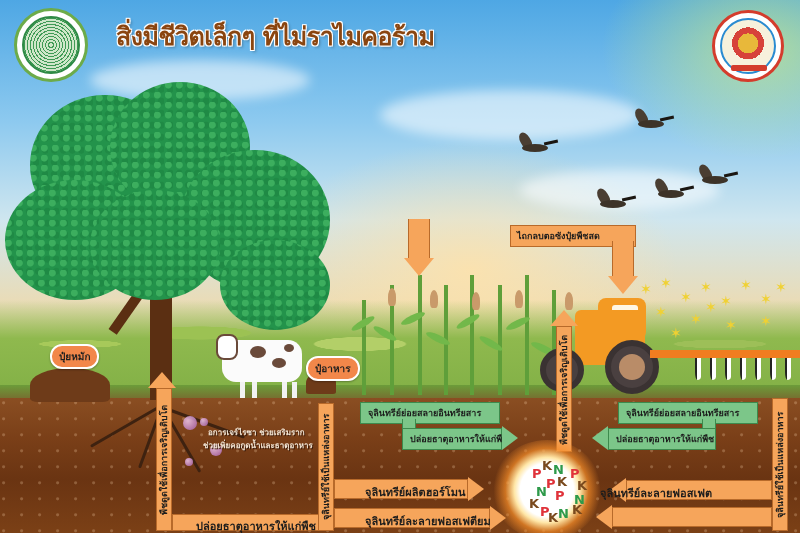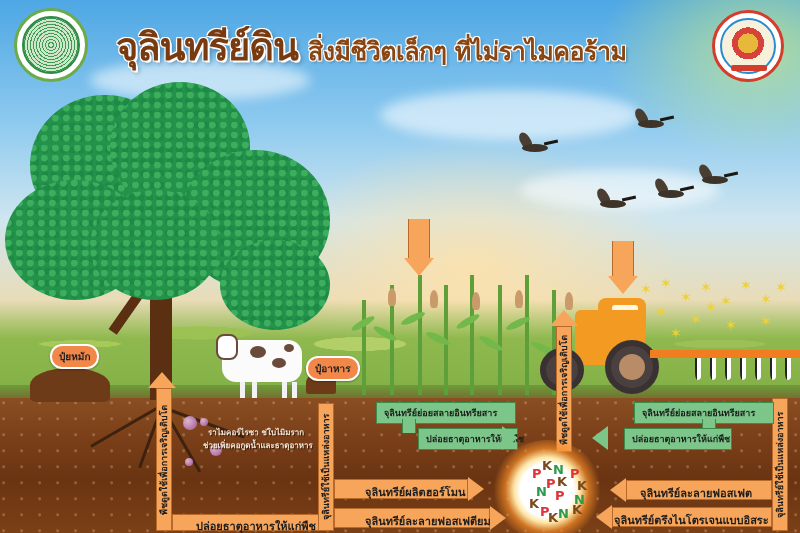--- a/index.html
+++ b/index.html
@@ -93,21 +93,21 @@
   .vbar { position: absolute; border: 1px solid #b86a2a; }
   .down-head { position: absolute; width: 0; height: 0; border-left: 15px solid transparent; border-right: 15px solid transparent; border-top: 18px solid #f6a55b; }
   .up-head { position: absolute; width: 0; height: 0; border-left: 14px solid transparent; border-right: 14px solid transparent; border-bottom: 16px solid #f6a55b; }
   .right-head { position: absolute; width: 0; height: 0; border-top: 12px solid transparent; border-bottom: 12px solid transparent; border-left: 16px solid #f6a55b; }
   .left-head { position: absolute; width: 0; height: 0; border-top: 12px solid transparent; border-bottom: 12px solid transparent; border-right: 16px solid #f6a55b; }
   .vtext { position: absolute; writing-mode: vertical-rl; transform: rotate(180deg); font-size: 9px; font-weight: bold; color: #1c1c1c; white-space: nowrap; text-align: center; }
   .hbar-label { position: absolute; font-size: 11px; font-weight: bold; color: #1c1c1c; white-space: nowrap; }
 
   
   .green { background: #7cc689; color: #1c1c1c; border: 1px solid #3d8a4d; }
-  .glabel { position: absolute; font-size: 9px; font-weight: bold; padding: 3px 7px; white-space: nowrap; margin-left: 16px; }
+  .glabel { position: absolute; font-size: 9px; font-weight: bold; padding: 3px 7px; white-space: nowrap; }
   .gright-head { position: absolute; width: 0; height: 0; border-top: 12px solid transparent; border-bottom: 12px solid transparent; border-left: 16px solid #7cc689; }
   .gleft-head { position: absolute; width: 0; height: 0; border-top: 12px solid transparent; border-bottom: 12px solid transparent; border-right: 16px solid #7cc689; }
 
   
   .nutrient-glow { position: absolute; left: 492px; top: 440px; width: 110px; height: 100px; border-radius: 50%;
     background: radial-gradient(circle, #ffffff 0 36%, #ffe7a8 44%, rgba(245,140,40,0.7) 56%, rgba(245,140,40,0) 72%); }
   .nutrient { position: absolute; font-size: 13px; font-weight: bold; font-family: "DejaVu Sans", sans-serif; }
 
   .bubble { position: absolute; border-radius: 50%; background: radial-gradient(circle at 35% 35%, #f1c8ee, #a35aa6); opacity: 0.85; }
   .root { position: absolute; background: #3e2210; height: 3px; transform-origin: left center; border-radius: 2px; }
@@ -127,21 +127,20 @@
   <div class="cloud" style="left:520px;top:170px;width:200px;height:40px;"></div>
 
   <div class="bushes"></div>
   <div class="ground-top"></div>
   <div class="soil"></div>
 
   <div class="logo logo-left">
       <div class="inner"></div>
     </div>
   <div class="title">
-    <span class="title-main">จุลินทรีย์ดิน</span>
     <span class="title-sub">สิ่งมีชีวิตเล็กๆ ที่ไม่ราไมคอร้าม</span>
   </div>
   <div class="logo logo-right">
       <div class="inner"></div>
       <div class="banner"></div>
     </div>
 
   <div class="bird" style="left:512px;top:132px;">
       <div class="wing"></div>
       <div class="body"></div>
@@ -180,21 +179,21 @@
 
   <div class="root" style="left:160px;top:405px;width:90px;transform:rotate(20deg);"></div>
   <div class="root" style="left:160px;top:405px;width:80px;transform:rotate(150deg);"></div>
   <div class="root" style="left:165px;top:410px;width:70px;transform:rotate(60deg);"></div>
   <div class="root" style="left:160px;top:410px;width:60px;transform:rotate(110deg);"></div>
 
   <div class="bubble" style="left:183px;top:416px;width:14px;height:14px;"></div>
   <div class="bubble" style="left:200px;top:418px;width:8px;height:8px;"></div>
   <div class="bubble" style="left:210px;top:444px;width:12px;height:12px;"></div>
   <div class="bubble" style="left:185px;top:458px;width:8px;height:8px;"></div>
-  <div class="micro-text" style="left:208px;top:426px;">ราไมคอร์ไรซา ช่ใบไมิมราก</div>
+  <div class="micro-text" style="left:208px;top:426px;">อการเจร์ไรซา ช่วยเสริมราก</div>
   <div class="micro-text" style="left:203px;top:439px;">ช่วยเพิ่ยคอกูดน้ำและธาตุอาหาร</div>
 
   <div class="pile" style="left:30px;top:368px;width:80px;height:34px;"></div>
   <div class="pill" style="left:50px;top:344px;">ปุ๋ยหมัก</div>
 
   <div class="cow">
     <div class="head"></div>
     <div class="spot" style="left:28px;top:6px;width:16px;height:12px;"></div>
     <div class="spot" style="left:50px;top:18px;width:14px;height:10px;"></div>
     <div class="spot" style="left:62px;top:4px;width:10px;height:8px;"></div>
@@ -254,20 +253,21 @@
   <div class="tine" style="left:710px;"></div>
   <div class="tine" style="left:725px;"></div>
   <div class="tine" style="left:740px;"></div>
   <div class="tine" style="left:755px;"></div>
   <div class="tine" style="left:770px;"></div>
   <div class="tine" style="left:785px;"></div>
 
   <div class="orange" style="position:absolute;left:408px;top:219px;width:22px;height:40px;border:1px solid #b86a2a;border-top:none;"></div>
   <div class="down-head" style="left:404px;top:258px;"></div>
 
+  <div class="olabel orange" style="left:510px;top:225px;width:126px;">ไถกลบตอซังปุ๋ยพืชสด</div>
   <div class="orange" style="position:absolute;left:612px;top:241px;width:22px;height:36px;border:1px solid #b86a2a;border-top:none;"></div>
   <div class="down-head" style="left:608px;top:276px;"></div>
 
   <div class="up-head" style="left:148px;top:372px;"></div>
   <div class="vbar orange" style="left:156px;top:388px;width:16px;height:143px;"></div>
   <div class="vtext" style="left:157px;top:392px;width:14px;height:136px;">พืชดูดใช้เพื่อการเจริญเติบโต</div>
 
   <div class="orange" style="position:absolute;left:172px;top:514px;width:160px;height:17px;border:1px solid #b86a2a;"></div>
   <div class="hbar-label" style="left:196px;top:517px;">ปล่อยธาตุอาหารให้แก่พืช</div>
 
@@ -284,25 +284,24 @@
 
   <div class="up-head" style="left:550px;top:310px;"></div>
   <div class="vbar orange" style="left:556px;top:326px;width:16px;height:126px;"></div>
   <div class="vtext" style="left:557px;top:330px;width:14px;height:120px;">พืชดูดใช้เพื่อการเจริญเติบโต</div>
 
   <div class="vbar orange" style="left:772px;top:398px;width:16px;height:133px;"></div>
   <div class="vtext" style="left:773px;top:402px;width:14px;height:126px;">จุลินทรีย์ใช้เป็นแหล่งอาหาร</div>
 
   <div class="left-head" style="left:610px;top:478px;"></div>
   <div class="orange" style="position:absolute;left:626px;top:480px;width:146px;height:20px;border:1px solid #b86a2a;"></div>
-  <div class="hbar-label" style="left:640px;top:484px;text-align:center;">จุลินทรีย์ละลายฟอสเฟต</div>
+  <div class="hbar-label" style="left:600px;top:484px;text-align:center;">จุลินทรีย์ละลายฟอสเฟต</div>
 
   <div class="left-head" style="left:596px;top:505px;"></div>
   <div class="orange" style="position:absolute;left:612px;top:507px;width:160px;height:20px;border:1px solid #b86a2a;"></div>
-  <div class="hbar-label" style="left:614px;top:511px;">จุลินทรีย์ตรึงไนโตรเจนแบบอิสระ</div>
 
   <div class="glabel green" style="left:360px;top:402px;width:140px;">จุลินทรีย์ย่อยสลายอินทรียสาร</div>
   <div class="green" style="position:absolute;left:402px;top:419px;width:14px;height:14px;border-top:none;border-bottom:none;"></div>
   <div class="glabel green" style="left:402px;top:428px;width:100px;">ปล่อยธาตุอาหารให้แก่พืช</div>
   <div class="gright-head" style="left:502px;top:426px;"></div>
 
   <div class="glabel green" style="left:618px;top:402px;width:140px;">จุลินทรีย์ย่อยสลายอินทรียสาร</div>
   <div class="green" style="position:absolute;left:702px;top:419px;width:14px;height:14px;border-top:none;border-bottom:none;"></div>
   <div class="gleft-head" style="left:592px;top:426px;"></div>
   <div class="glabel green" style="left:608px;top:428px;width:108px;">ปล่อยธาตุอาหารให้แก่พืช</div>

